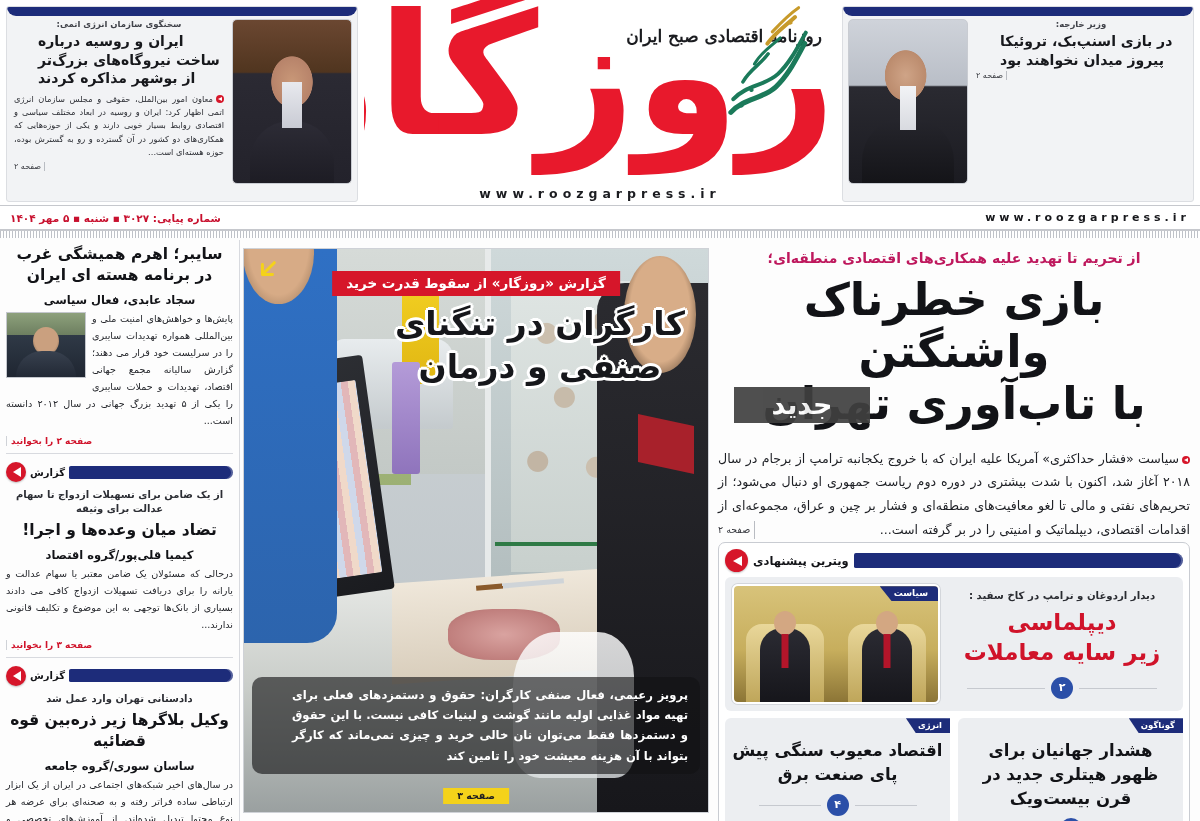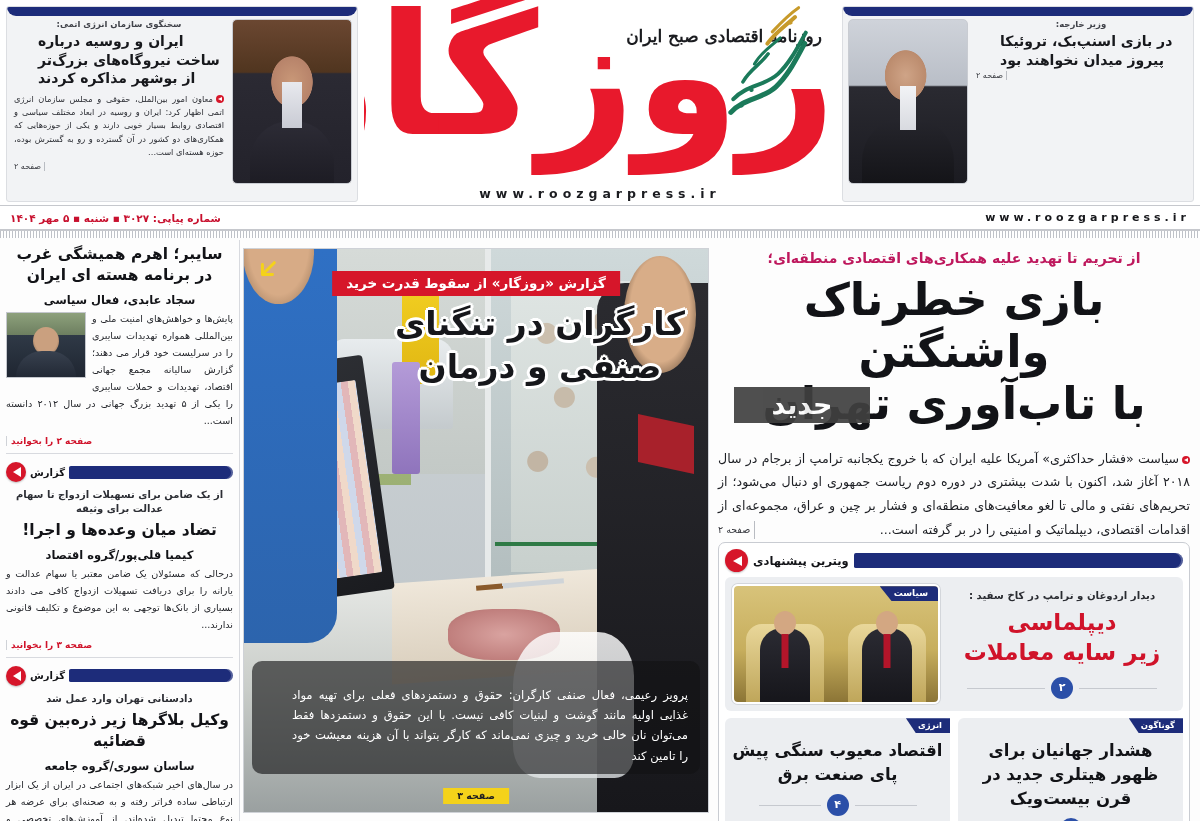--- a/index.html
+++ b/index.html
@@ -601,23 +601,23 @@
       -3px  0   0 #fff,  3px  0   0 #fff,
        0   -3px 0 #fff,  0    3px 0 #fff;
   }
   .photo-caption {
     position: absolute;
     left: 8px; right: 8px; bottom: 38px;
     background: rgba(18,18,20,.62);
     border-radius: 10px;
     color: #fff;
     font-size: 11.6px;
-    font-weight: 400;
+    font-weight: 700;
     line-height: 1.75;
-    padding: 24px 12px 8px 40px;
+    padding: 8px 12px 8px 40px;
     text-align: justify;
     text-align-last: right;
     z-index: 5;
   }
   .caption-arrow {
     position: absolute;
     left: 12px; top: 10px;
     width: 22px; height: 22px;
     z-index: 6;
   }

